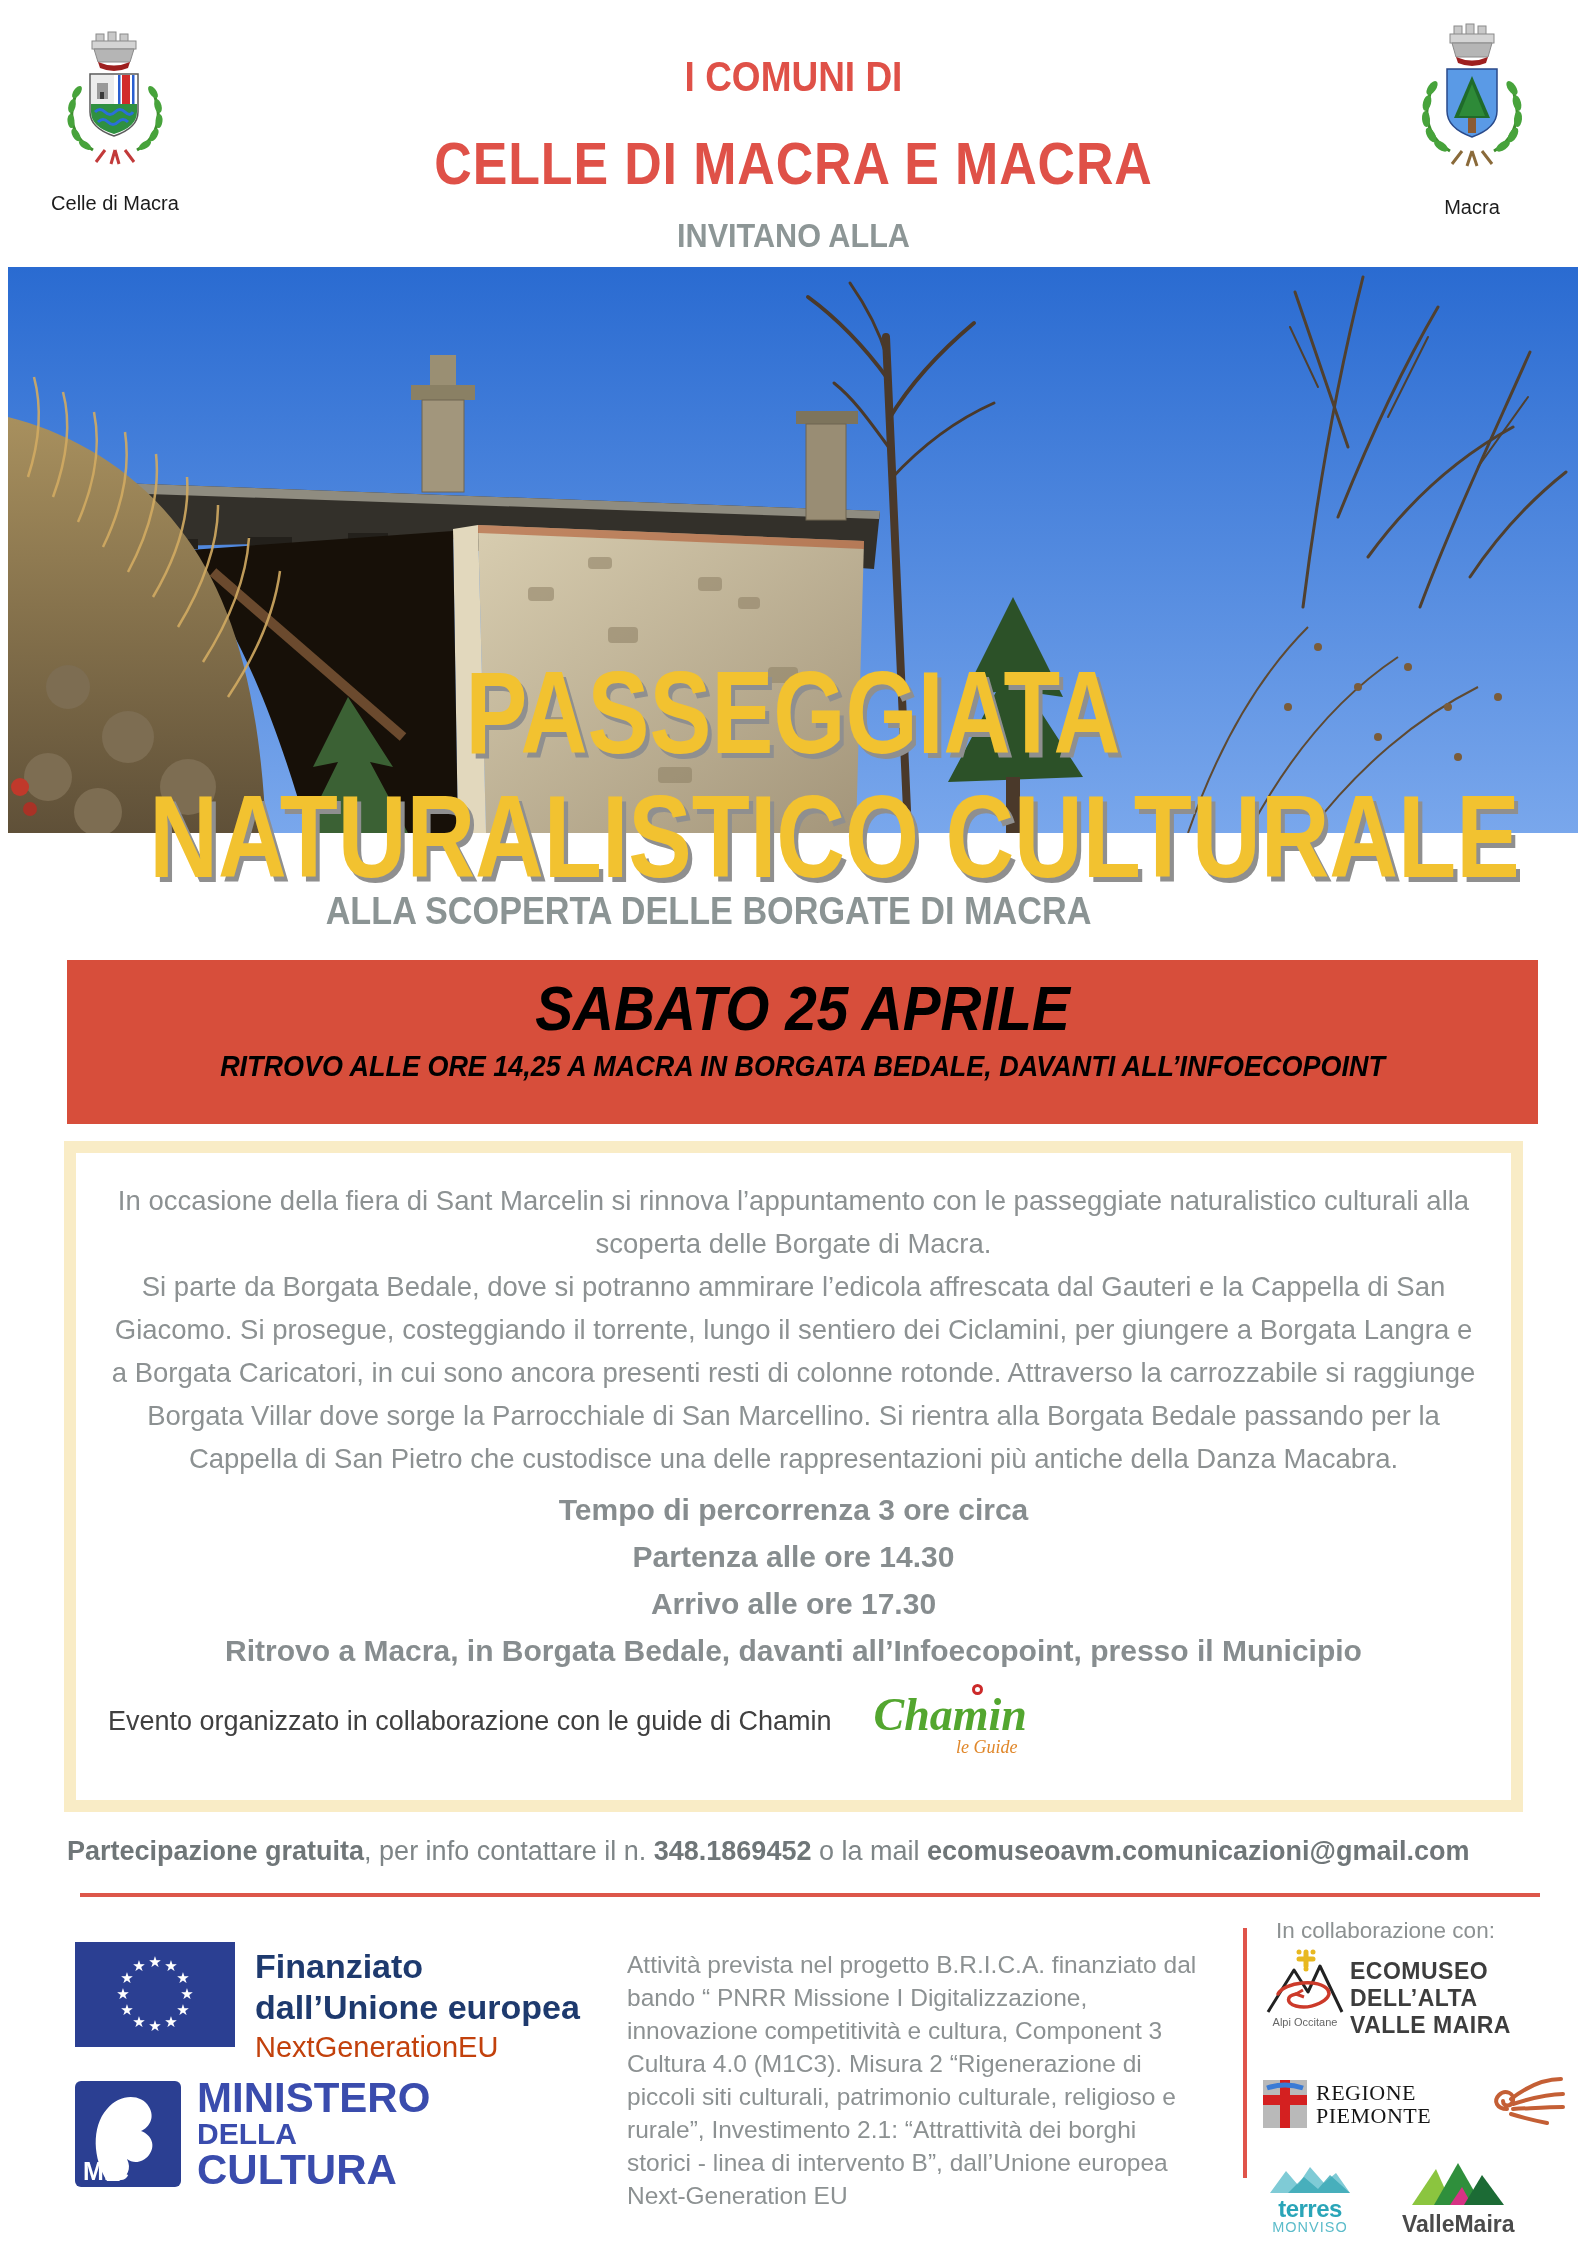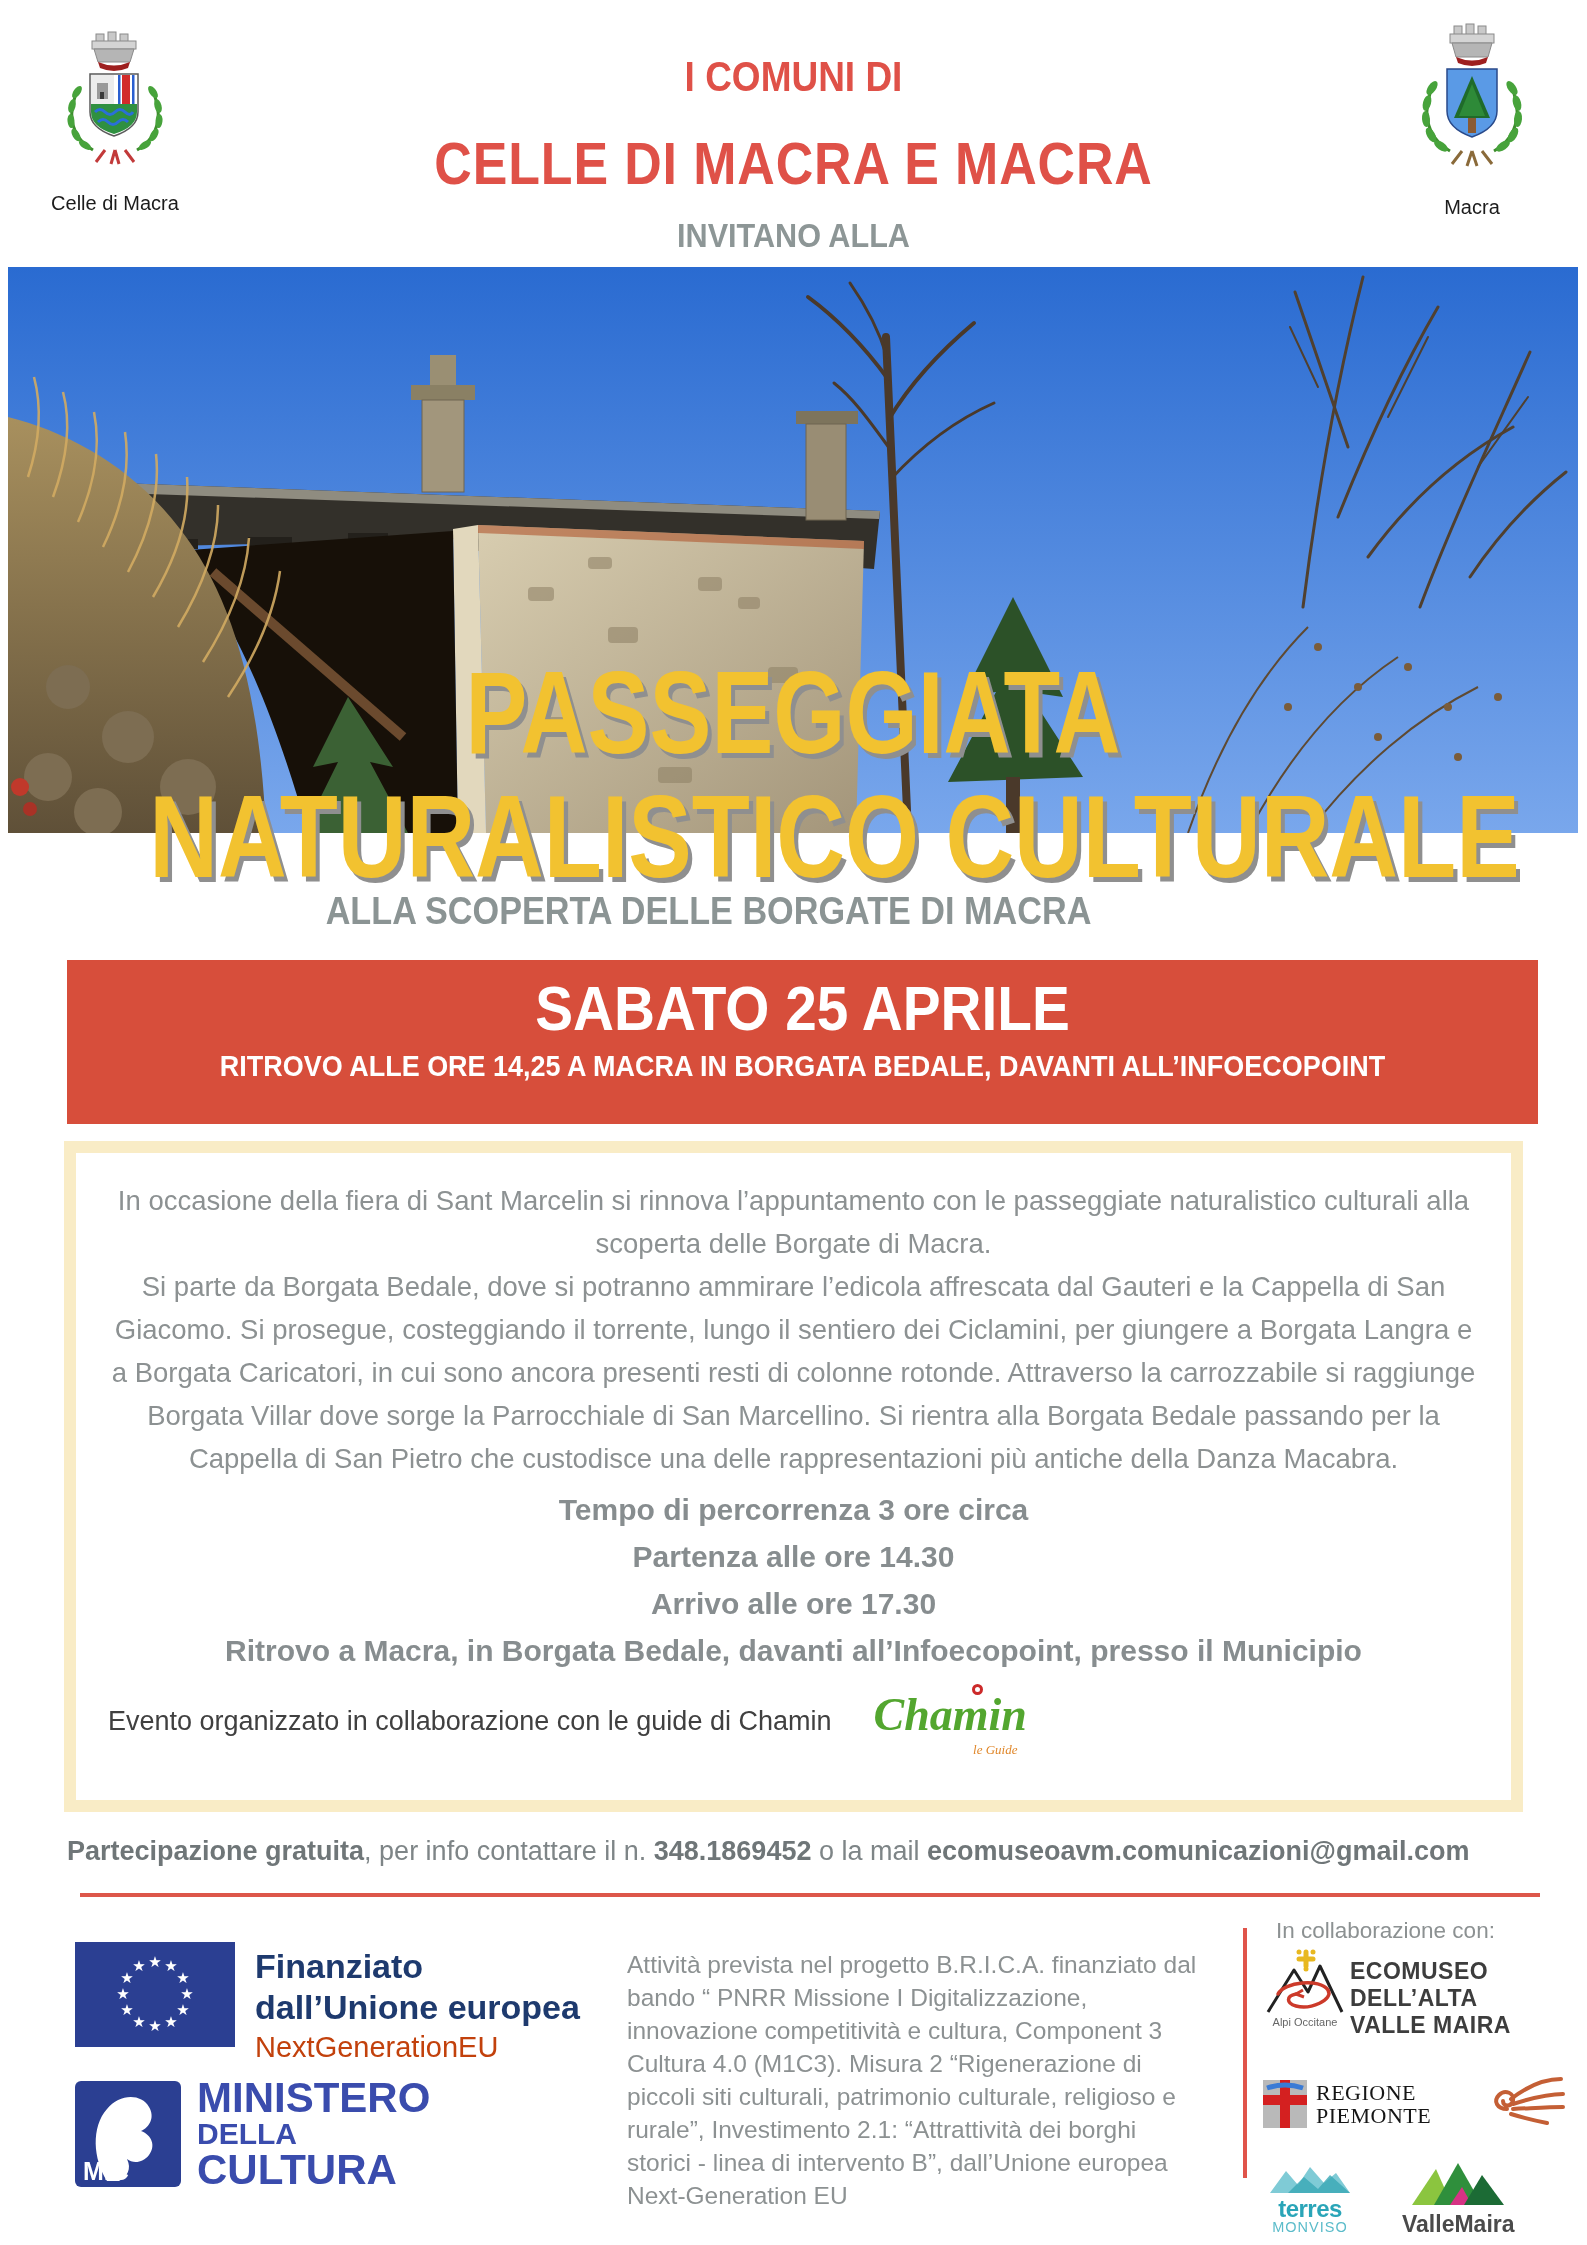--- a/index.html
+++ b/index.html
@@ -22,38 +22,38 @@
   .hero svg.photo { position:absolute; inset:0; width:100%; height:100%; }
   .hero-title { position:absolute; left:0; width:100%; text-align:center; font-weight:bold;
                 color:#f2c230; text-shadow:5px 5px 0 #8f8f8f; line-height:1; white-space:nowrap; }
   .hero-title1 { top:388px; font-size:116px; transform:scaleX(.80); }
   .hero-title2 { top:512px; font-size:116px; transform:scaleX(.82); }
   .hero-sub { position:absolute; top:890px; left:0; width:100%; text-align:center; font-weight:bold;
               font-size:38px; color:#8b9494; transform:translateX(-85px) scaleX(.9); }
 
   
   .banner { position:absolute; top:960px; left:67px; width:1471px; height:164px; background:#d74e3b;
-            color:#ffffff; text-align:center; }
+            color:#000000; text-align:center;font-style:italic; }
   .banner-title { margin-top:12px; font-size:63px; font-weight:bold; transform:scaleX(.9); }
   .banner-sub { margin-top:6px; font-size:29px; font-weight:bold; transform:scaleX(.93); }
 
   
   .infobox { position:absolute; top:1141px; left:64px; width:1459px; height:671px; background:#fff;
              border:12px solid #f9ecc6; padding:26px 32px 0; }
   .info-text { text-align:center; color:#8c9192; font-size:27.5px; line-height:43px; }
   .info-bold { text-align:center; color:#878d8f; font-size:30px; font-weight:bold; line-height:47px; }
   .info-bold-block { margin-top:6px; }
   .collab-row { margin-top:18px; display:flex; align-items:center; }
   .collab-text { font-size:27px; color:#404040; }
   .chamin { position:relative; margin-left:42px; width:140px; height:58px; }
   .chamin-word { font-family:"Liberation Serif", serif; font-style:italic; font-weight:bold;
                  font-size:46px; color:#53a62f; line-height:1; }
   .chamin-dot { position:absolute; top:-8px; right:30px; width:11px; height:11px;
                 border:3px solid #cc2a2a; border-radius:50%; }
-  .chamin-sub { position:absolute; right:-4px; bottom:-8px; font-size:13px; font-style:italic;
+  .chamin-sub { position:absolute; right:-4px; bottom:-8px; font-size:18px; font-style:italic;
                 color:#e0872a; font-family:"Liberation Serif", serif;text-align:right; }
 
   
   .participation { position:absolute; top:1836px; left:67px; width:1480px; font-size:27px;
                    color:#7e8587; }
   .participation b { color:#6f7678; }
 
   .redline { position:absolute; top:1893px; left:80px; width:1460px; height:4px; background:#dd574a; }
 
   

